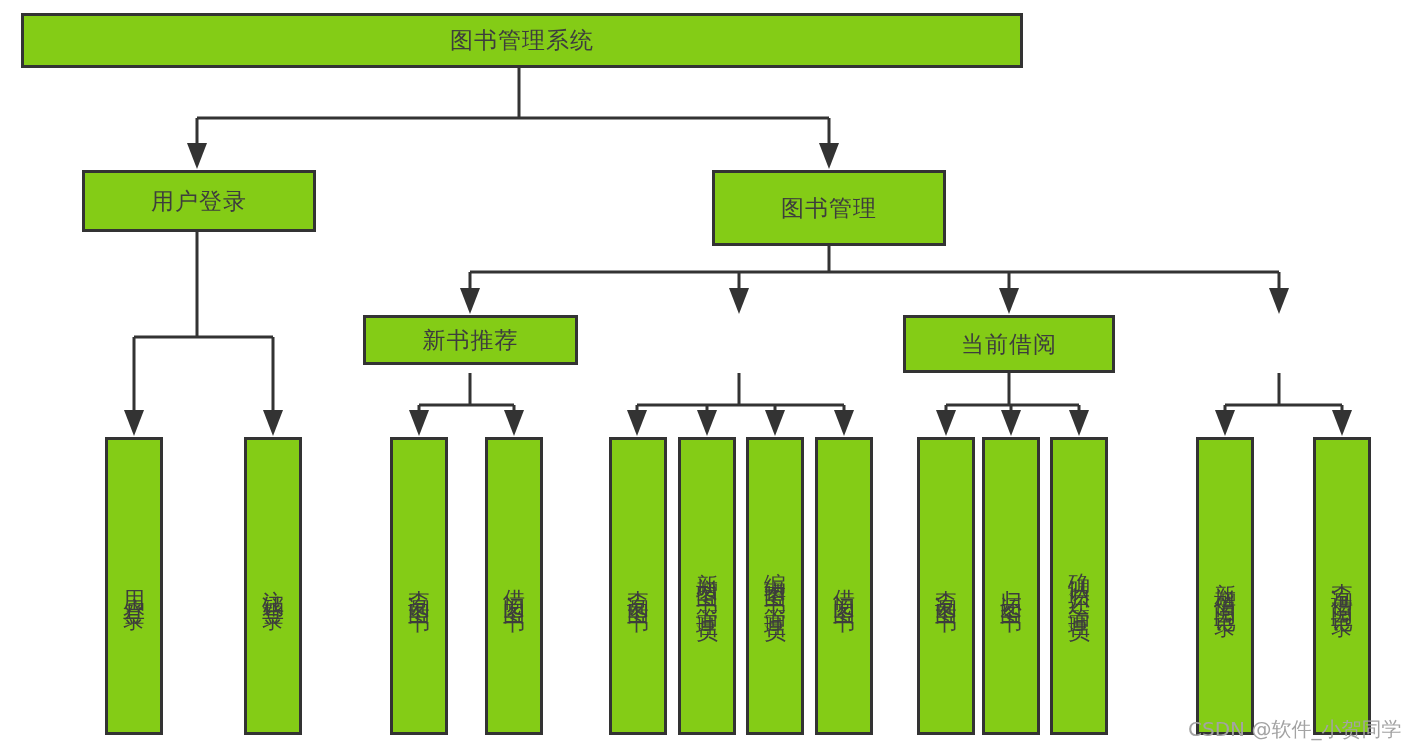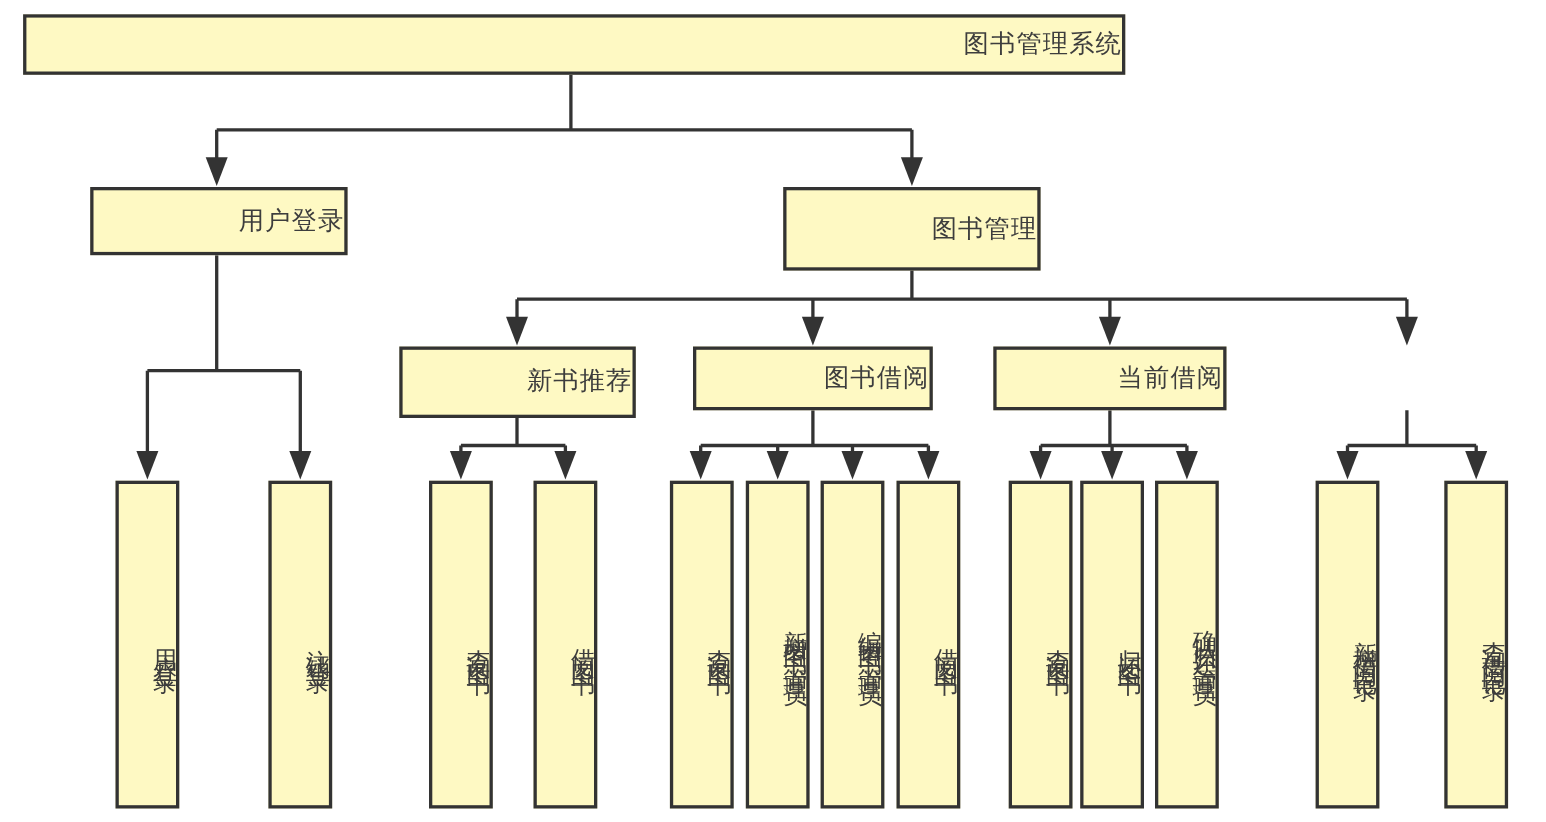--- a/index.html
+++ b/index.html
@@ -18,44 +18,44 @@
   #connectors {
     position: absolute;
     left: 0;
     top: 0;
     pointer-events: none;
   }
   .node {
     position: absolute;
     box-sizing: border-box;
     border: 3px solid #333333;
-    background: #fef9c3;
+    background: #84cc16;
     display: flex;
     align-items: center;
-    justify-content: flex-end;
+    justify-content: center;
     color: #3d3d3d;
   }
   .hnode span {
     font-size: 23px;
     letter-spacing: 1px;
     line-height: 1;
     white-space: nowrap;
   }
   .vnode span {
     writing-mode: vertical-rl;
     text-orientation: mixed;
     font-size: 22px;
     letter-spacing: 7px;
     line-height: 1;
   }
   
   #node-root            { left: 21px;   top: 13px;  width: 1002px; height: 55px; }
   #node-user-login      { left: 82px;   top: 170px; width: 234px;  height: 62px; }
   #node-book-mgmt       { left: 712px;  top: 170px; width: 234px;  height: 76px; }
-  #node-new-rec         { left: 363px;  top: 315px; width: 215px;  height: 65px; }
+  #node-new-rec         { left: 363px;  top: 315px; width: 215px;  height: 50px; }
   #node-book-borrow     { left: 630px;  top: 315px; width: 218px;  height: 58px; }
   #node-current-borrow  { left: 903px;  top: 315px; width: 212px;  height: 58px; }
   #node-borrow-record   { left: 1173px; top: 315px; width: 212px;  height: 58px; }
   
   .vnode { top: 437px; width: 58px; height: 298px; }
   #leaf-user-login  { left: 105px; }
   #leaf-logout      { left: 244px; }
   #leaf-nb-query    { left: 390px; }
   #leaf-nb-borrow   { left: 485px; }
   #leaf-bb-query    { left: 609px; }
@@ -126,23 +126,20 @@
   <div class="node hnode" id="node-user-login">
     <span>用户登录</span>
   </div>
   <div class="node hnode" id="node-book-mgmt">
     <span>图书管理</span>
   </div>
 
   <div class="node hnode" id="node-new-rec">
     <span>新书推荐</span>
   </div>
-  <div class="node hnode" id="node-book-borrow">
-    <span>图书借阅</span>
-  </div>
   <div class="node hnode" id="node-current-borrow">
     <span>当前借阅</span>
   </div>
 
   <div class="node vnode" id="leaf-user-login">
     <span>用户登录</span>
   </div>
   <div class="node vnode" id="leaf-logout">
     <span>注销登录</span>
   </div>
@@ -173,13 +170,14 @@
   <div class="node vnode" id="leaf-cb-confirm">
     <span>确认归还（管理员）</span>
   </div>
   <div class="node vnode" id="leaf-br-add">
     <span>新增借阅记录</span>
   </div>
   <div class="node vnode" id="leaf-br-query">
     <span>查询借阅记录</span>
   </div>
 
+  <div id="watermark">CSDN @软件_小贺同学</div>
 </div>
 
 </body></html>

